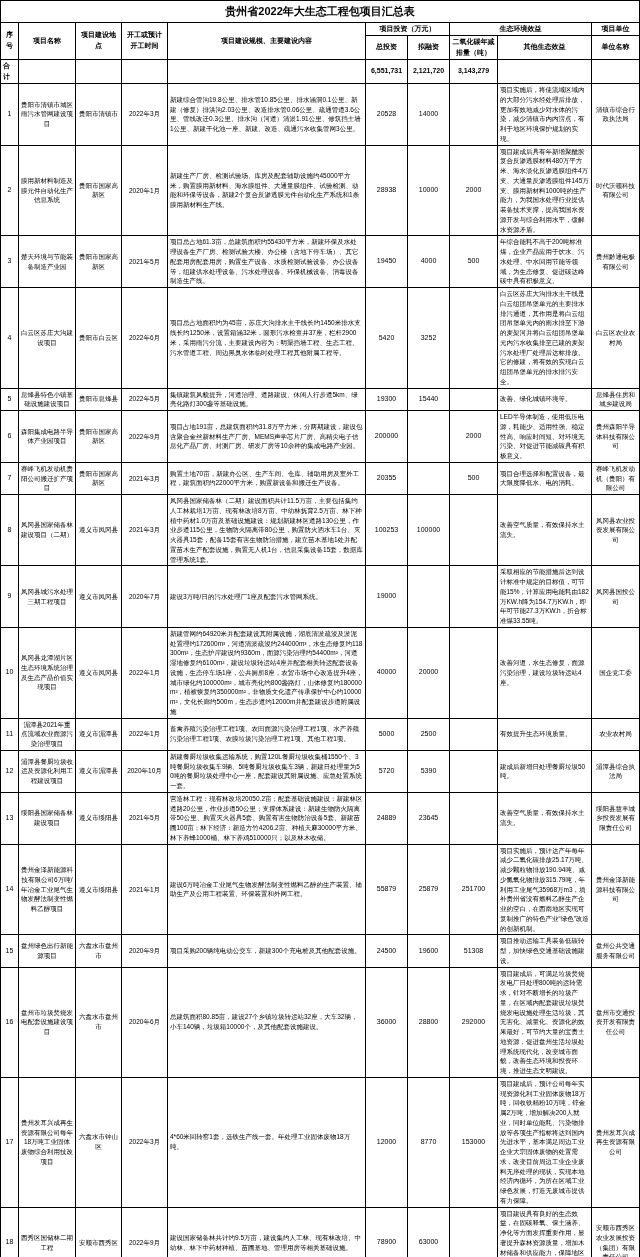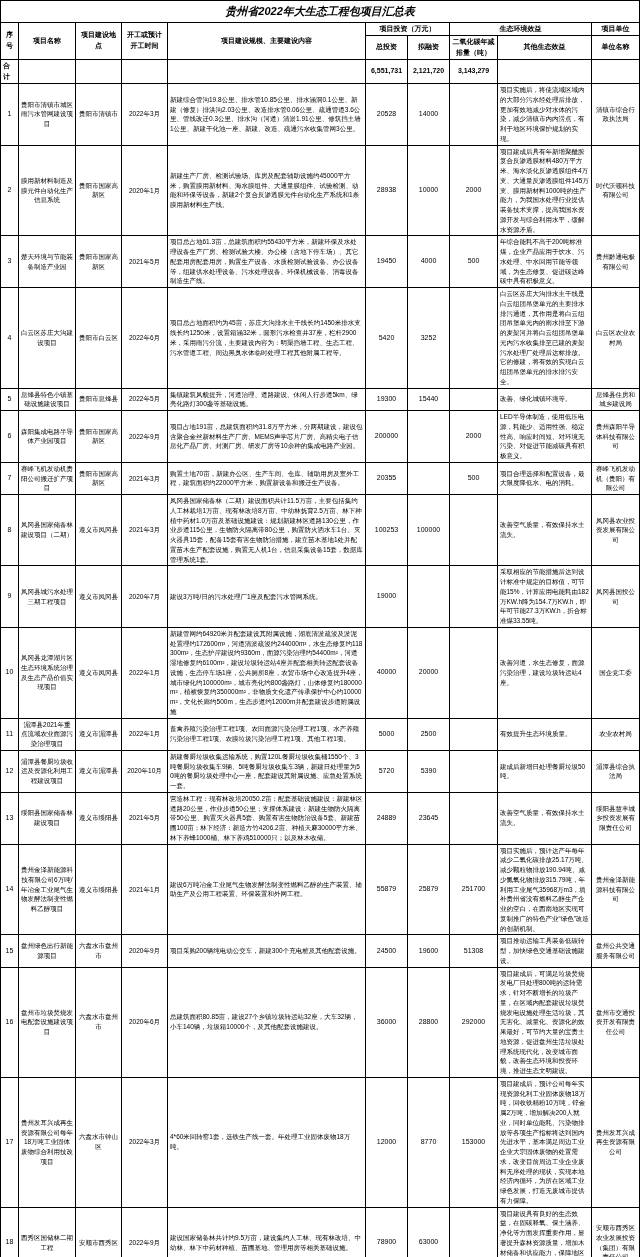--- a/index.html
+++ b/index.html
@@ -10,21 +10,20 @@
   table{border-collapse:collapse;width:639px;table-layout:fixed;margin:0;}
   th,td{
     border:0.8px solid #000;
     font-size:6.5px;line-height:1.5;
     padding:1px 2px;vertical-align:middle;
     word-break:break-all;
   }
   tr.title-row th{
     font-size:11px;font-weight:bold;text-align:center;padding:2px;
     border:0.8px solid #000;
-    font-style:italic;
   }
   thead th{font-weight:bold;font-size:7px;text-align:center;}
   td.center{text-align:center;}
   td.left{text-align:left;}
   tr.summary-row td{font-weight:bold;font-size:7px;}
   tr.summary-row td.label{text-align:left;font-size:7px;}
   td.num{text-align:center;font-size:7px;}
 </style>
 </head>
 <body>

